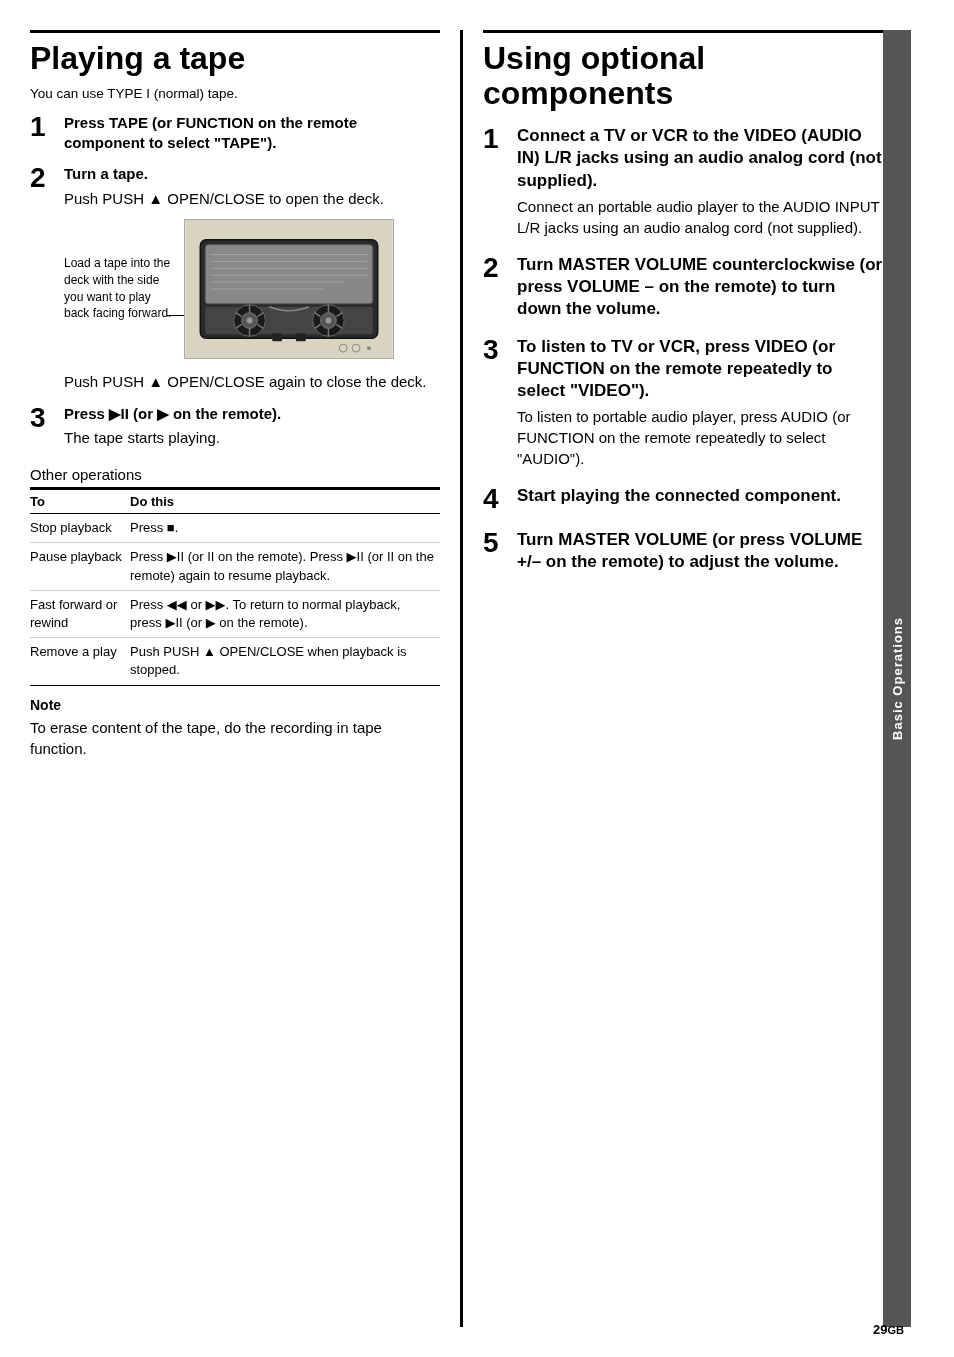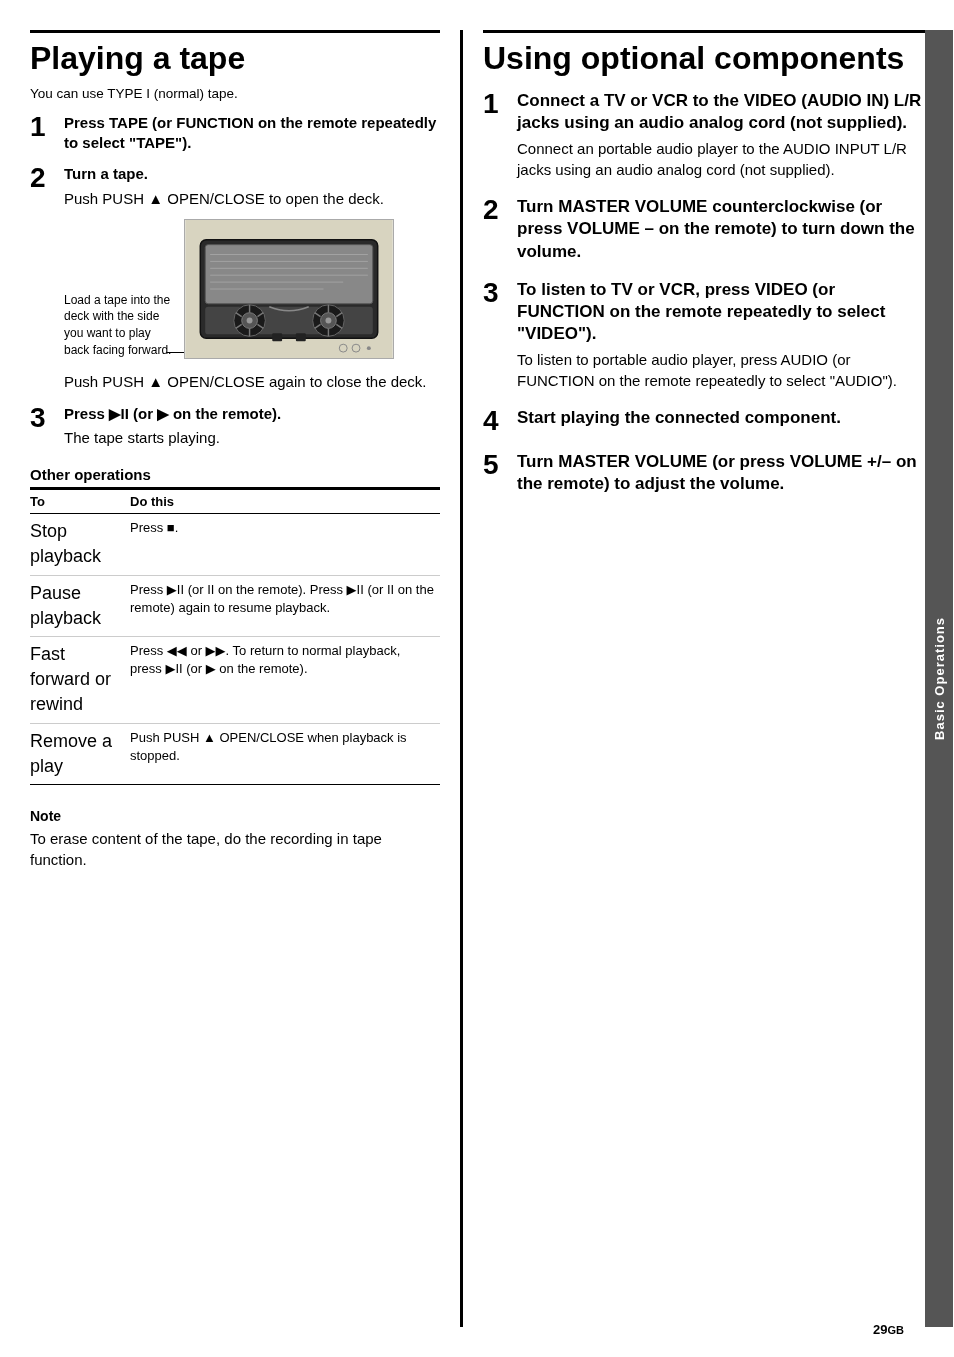--- a/index.html
+++ b/index.html
@@ -25,21 +25,21 @@
       flex: 1;
       padding: 30px 28px 30px 30px;
     }
 
     .left-column {
       width: 430px;
       padding-right: 20px;
     }
 
     .right-column {
-      width: 465px;
+      width: 423px;
       padding-left: 20px;
       border-left: 3px solid #000;
     }
 
     .sidebar-tab {
       width: 28px;
       background: #555;
       display: flex;
       align-items: center;
       justify-content: center;
@@ -114,21 +114,21 @@
     .step-body {
       font-size: 15px;
       line-height: 1.4;
       margin-top: 4px;
     }
 
     
     .tape-illustration {
       display: flex;
       margin: 10px 0 12px 0;
-      align-items: flex-end;
+      align-items: center;
     }
 
     .tape-caption {
       font-size: 12px;
       line-height: 1.4;
       width: 115px;
       flex-shrink: 0;
       position: relative;
     }
 
@@ -145,21 +145,21 @@
 
     
     .cassette-svg {
       width: 100%;
       height: 100%;
     }
 
     
     .other-ops-title {
       font-size: 15px;
-      font-weight: bold;
+      font-weight: normal;
       border-bottom: 2px solid #000;
       padding-bottom: 4px;
       margin-top: 18px;
       margin-bottom: 0;
     }
 
     .ops-table {
       width: 100%;
       border-collapse: collapse;
       font-size: 13px;
@@ -179,26 +179,26 @@
       border-bottom: 1px solid #ccc;
       line-height: 1.4;
     }
 
     .ops-table tbody tr:last-child td {
       border-bottom: 1px solid #000;
     }
 
     .ops-table td:first-child {
       width: 100px;
-      font-size: 18px;
+      font-size: 13px;
     }
 
     
     .note-section {
-      margin-top: 23px;
+      margin-top: 11px;
     }
 
     .note-title {
       font-size: 14px;
       font-weight: bold;
       margin-bottom: 4px;
     }
 
     .note-text {
       font-size: 15px;
@@ -233,21 +233,21 @@
 <div class="page-container">
   <div class="main-content">
 
     <div class="left-column">
       <h1 class="section-title">Playing a tape</h1>
       <p class="intro-text">You can use TYPE I (normal) tape.</p>
 
       <div class="step">
         <span class="step-number">1</span>
         <div class="step-content">
-          <p class="step-title">Press TAPE (or FUNCTION on the remote repeatedly to select "TAPE").</p>
+          <p class="step-title">Press TAPE (or FUNCTION on the remote component to select "TAPE").</p>
         </div>
       </div>
 
       <div class="step">
         <span class="step-number">2</span>
         <div class="step-content">
           <p class="step-title">Turn a tape.</p>
           <p class="step-body">Push PUSH ▲ OPEN/CLOSE to open the deck.</p>
 
           <div class="tape-illustration">

